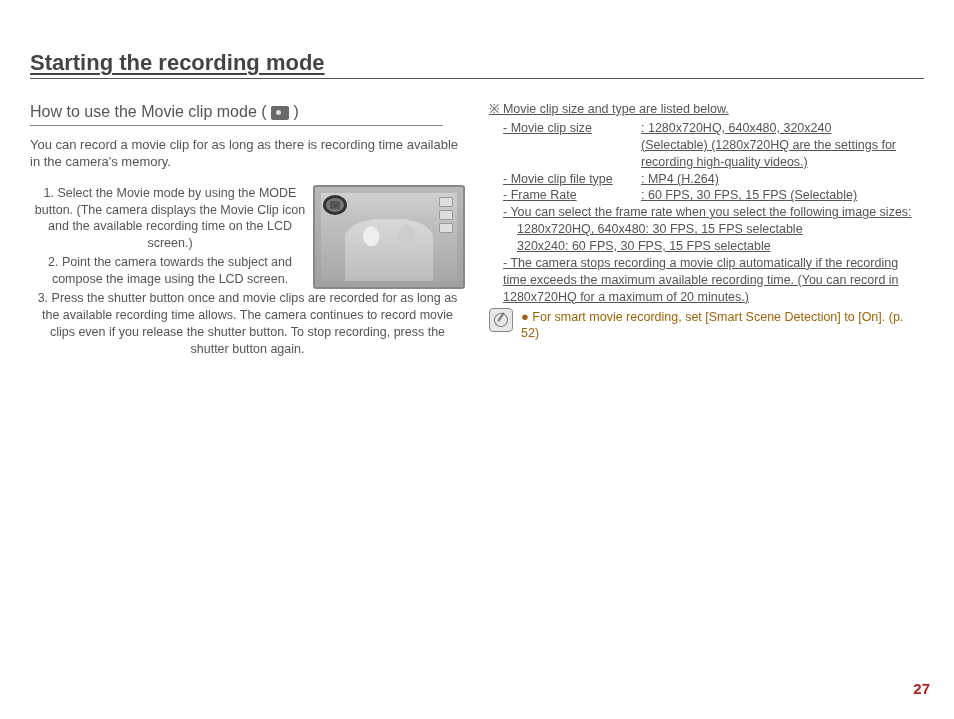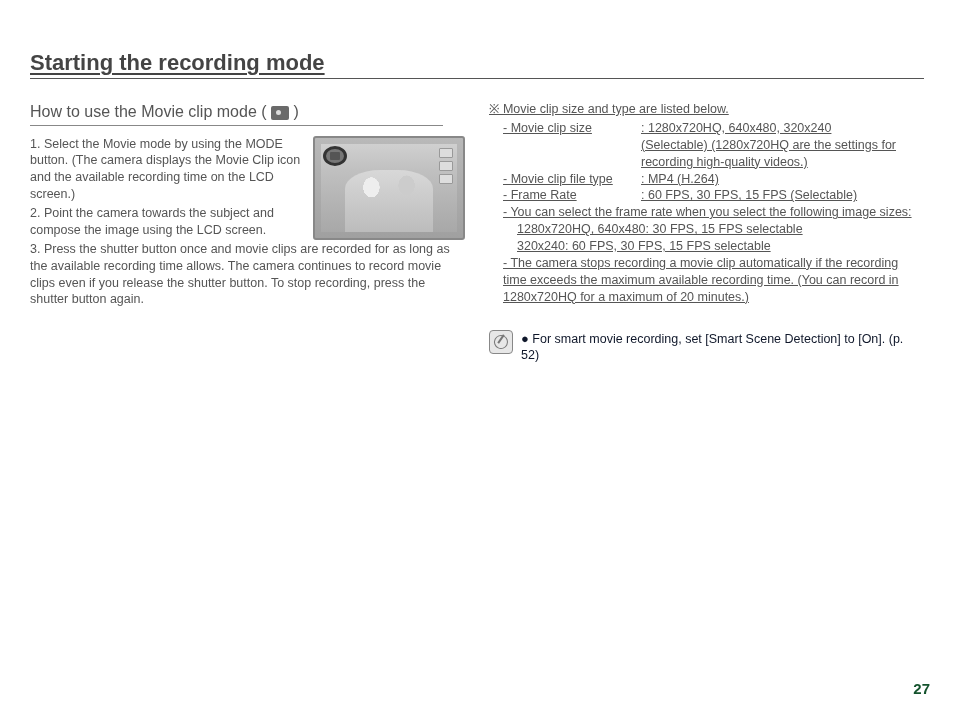--- a/index.html
+++ b/index.html
@@ -75,20 +75,21 @@
   }
   .steps-block {
     position: relative;
   }
   .steps {
     font-size: 12.5px;
     color:#555;
   }
   .step {
     margin-bottom: 2px;
+    text-align: center;
   }
   .step1-inner {
     width: 280px;
   }
   .lcd-illustration {
     position: absolute;
     right: 0;
     top: 0;
     width: 148px;
     height: 100px;
@@ -151,26 +152,26 @@
   .spec-sub{
     padding-left:152px;
   }
   .spec-line{
     padding-left:14px;
   }
   .spec-indent2{
     padding-left:28px;
   }
   .note-box{
-    margin-top:24px;
+    margin-top:2px;
     display:flex;
     gap:8px;
     align-items:flex-start;
     font-size:12.5px;
-    color:#0f172a;
+    color:#a16207;
   }
   .note-icon{
     width:22px; height:22px;
     border:1.5px solid #888; border-radius:4px;
     background:#e7e7e7;
     position:relative;
     flex-shrink:0;
   }
   .note-icon::before{
     content:"";
@@ -185,21 +186,21 @@
   }
   .note-bullet{
     font-size:13px;
   }
   .page-number{
     position:absolute;
     right:24px;
     bottom:22px;
     font-size:15px;
     font-weight:bold;
-    color:#14532d;
+    color:#b91c1c;
   }
   .sym{
     font-family: Arial, sans-serif;
   }
 </style>
 </head>
 <body>
 
 <div class="page">
 
@@ -207,20 +208,21 @@
     <span class="page-title">Starting the recording mode</span>
   </div>
 
   <div class="columns">
 
     <div class="col">
       <div class="section-heading-wrap">
         <span class="section-heading">How to use the Movie clip mode ( </span><span class="mode-icon"></span><span class="section-heading"> )</span>
       </div>
 
+      <p class="intro">You can record a movie clip for as long as there is recording time available in the camera's memory.</p>
 
       <div class="steps-block">
         <div class="lcd-illustration">
           <div class="lcd-inner">
             <div class="lcd-movie-badge">
                 <div class="lcd-movie-badge-inner"></div>
               </div>
             <div class="lcd-right-icons">
               <div class="lcd-small"></div>
               <div class="lcd-small"></div>

